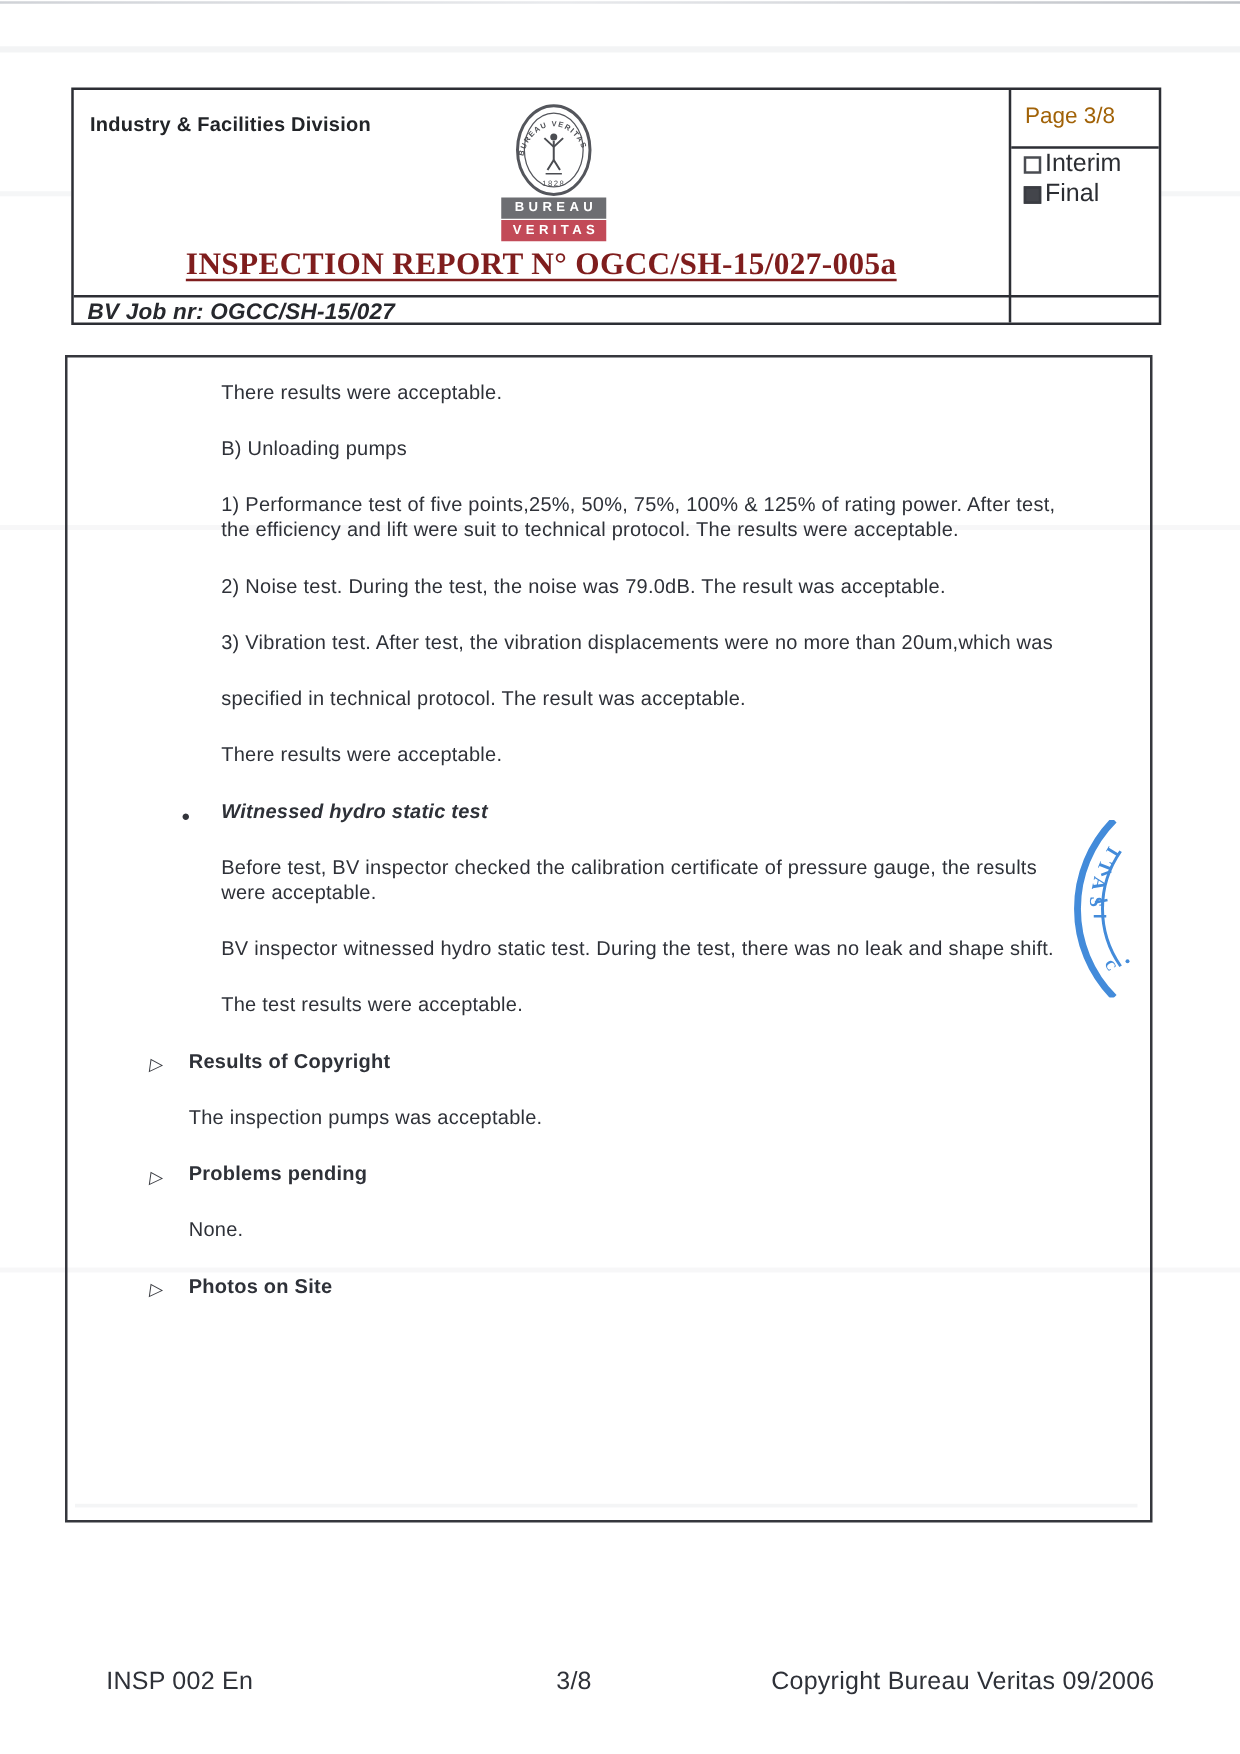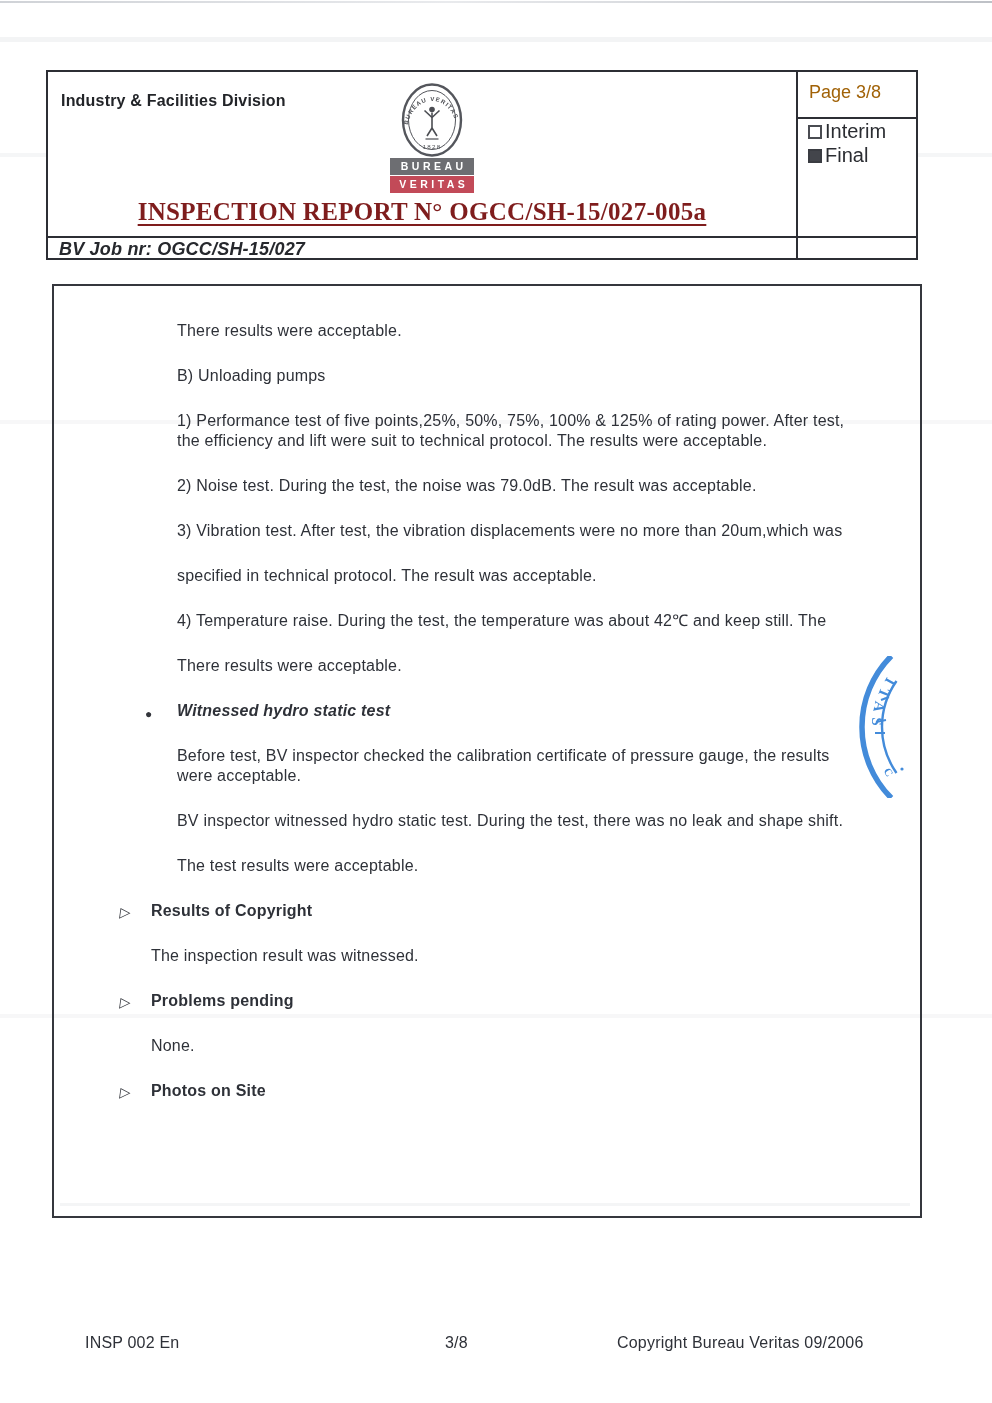--- a/index.html
+++ b/index.html
@@ -4,21 +4,21 @@
 <style>
   html,body { margin:0; padding:0; }
   body {
     width:992px; height:1403px; position:relative; background:#ffffff;
     font-family:"Liberation Sans", sans-serif; color:#2e3138; overflow:hidden;
   }
   .artifact { position:absolute; pointer-events:none; }
 
   
   #hdr {
-    position:absolute; left:46px; top:70px; width:872px; height:190px;
+    position:absolute; left:57px; top:70px; width:872px; height:190px;
     border:2px solid #2c2e34; box-sizing:border-box; background:#fff;
   }
   #hdr .col-divider { position:absolute; left:748px; top:0; bottom:0; width:2px; background:#2c2e34; }
   #hdr .page-divider { position:absolute; left:750px; right:0; top:45px; height:2px; background:#2c2e34; }
   #hdr .job-divider { position:absolute; left:0; right:0; top:164px; height:2px; background:#2c2e34; }
   .division { position:absolute; left:13px; top:20px; font-size:16px; font-weight:bold; color:#222428; letter-spacing:.2px; }
   .title {
     position:absolute; left:0; top:126px; width:748px; text-align:center;
     font-family:"Liberation Serif", serif; font-size:25px; font-weight:bold; color:#7f1d1d;
     letter-spacing:.3px; white-space:nowrap;
@@ -34,37 +34,37 @@
 
   
   #logo { position:absolute; left:341px; top:11px; width:86px; }
   #logo .emblem { display:block; margin:0 auto; }
   .band { width:84px; height:17px; margin:1px auto 0 auto; color:#fff; font-size:10.5px; font-weight:bold;
           letter-spacing:3.5px; text-align:center; line-height:17px; text-indent:3.5px; }
 
   
   #box {
     position:absolute; left:52px; top:284px; width:870px; height:934px;
-    border:2px solid #35373d; box-sizing:border-box; padding-top:35px; background:transparent;
+    border:2px solid #35373d; box-sizing:border-box; padding-top:19px; background:transparent;
   }
   #box p { margin:0 0 25px 0; font-size:16px; line-height:20px; color:#2e3138; letter-spacing:.2px; white-space:nowrap; position:relative; }
   .t  { padding-left:123px; }
   .t2 { padding-left:127px; }
   .sub { padding-left:97px; }
   .m0 { margin-bottom:0 !important; }
   .hydro-h { padding-left:123px; font-weight:bold; font-style:italic; font-size:17px; color:#26282d; }
   .hydro-h .bullet { position:absolute; left:91px; top:3px; font-size:12px; font-style:normal; color:#33353b; }
   .sec-h { padding-left:97px; font-weight:bold; font-size:17.5px; color:#232529; letter-spacing:.3px; }
   .sec-h .arrow { position:absolute; left:66px; top:1px; font-size:14px; font-weight:normal; color:#3a3c42; transform:skewX(-8deg); }
 
   
   #stamp { position:absolute; left:856px; top:656px; width:82px; height:142px; opacity:.9; z-index:5; pointer-events:none; }
 
   
-  .footer-item { position:absolute; top:1334px; font-size:16px; color:#2e3138; letter-spacing:.2px; white-space:nowrap; }
+  .footer-item { position:absolute; top:1334px; font-size:20px; color:#2e3138; letter-spacing:.2px; white-space:nowrap; }
   #footer-left { left:85px; }
   #footer-center { left:445px; }
   #footer-right { left:617px; }
 </style>
 </head>
 <body>
 
 <div class="artifact" style="left:0; top:1px; width:992px; height:2px; background:linear-gradient(90deg, rgba(150,156,166,.45), rgba(175,180,190,.28) 45%, rgba(125,131,142,.5));"></div>
 <div class="artifact" style="left:0; top:37px; width:992px; height:5px; background:rgba(165,170,180,.13);"></div>
 <div class="artifact" style="left:0; top:153px; width:992px; height:4px; background:rgba(165,170,180,.11);"></div>
@@ -119,38 +119,37 @@
 </div>
 
 <div id="box">
   <p class="t">There results were acceptable.</p>
   <p class="t">B) Unloading pumps</p>
   <p class="t m0">1) Performance test of five points,25%, 50%, 75%, 100% &amp; 125% of rating power. After test,</p>
   <p class="t">the efficiency and lift were suit to technical protocol. The results were acceptable.</p>
   <p class="t">2) Noise test. During the test, the noise was 79.0dB. The result was acceptable.</p>
   <p class="t">3) Vibration test. After test, the vibration displacements were no more than 20um,which was</p>
   <p class="t">specified in  technical protocol. The result was acceptable.</p>
-  <p class="t">4) Temperature raise. During the test, the temperature was about 42℃ and keep still. The</p>
   <p class="t">There results were acceptable.</p>
 
   <p class="hydro-h">
     <span class="bullet">●</span>
     <span>Witnessed hydro static test</span>
   </p>
 
   <p class="t m0">Before test, BV inspector checked the calibration certificate of pressure gauge,  the results</p>
   <p class="t">were acceptable.</p>
   <p class="t">BV inspector witnessed hydro static test. During the test, there was no leak and shape shift.</p>
   <p class="t">The test results were acceptable.</p>
 
   <p class="sec-h">
     <span class="arrow">▷</span>
     <span>Results of Copyright</span>
   </p>
-  <p class="sub">The inspection result was witnessed.</p>
+  <p class="sub">The inspection pumps was acceptable.</p>
 
   <p class="sec-h">
     <span class="arrow">▷</span>
     <span>Problems pending</span>
   </p>
   <p class="sub">None.</p>
 
   <p class="sec-h">
     <span class="arrow">▷</span>
     <span>Photos on Site</span>

